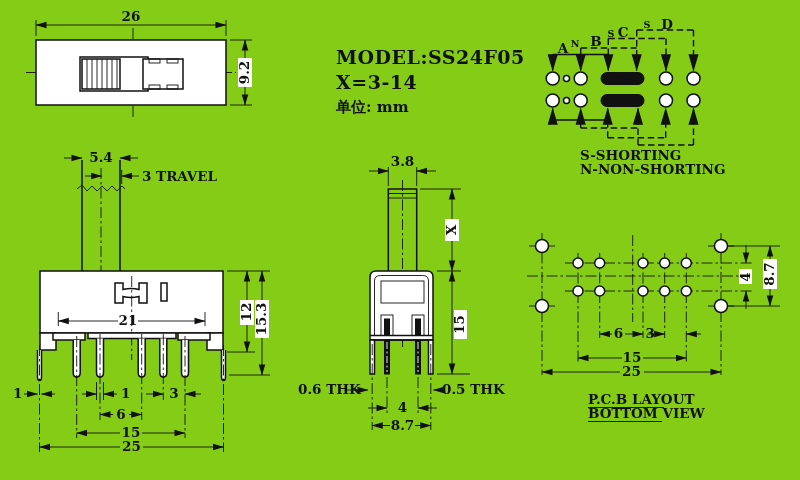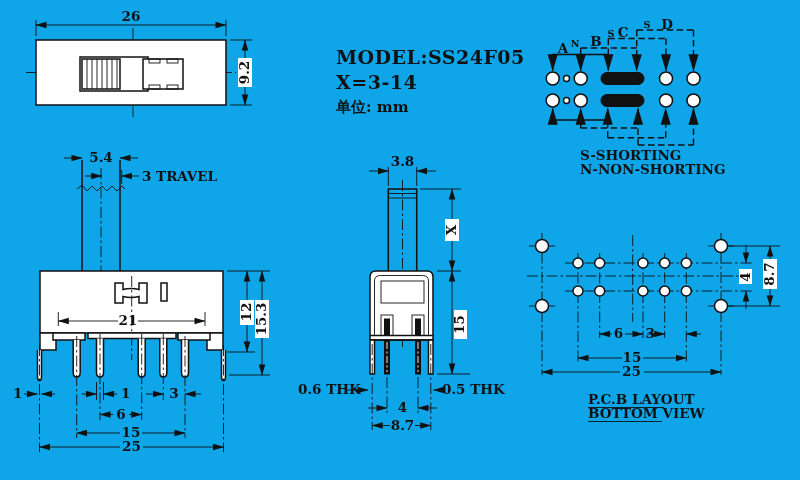--- a/index.html
+++ b/index.html
@@ -1,16 +1,16 @@
 <!DOCTYPE html>
 <html><head>
 <meta charset="utf-8">
 <style>
   html,body{margin:0;padding:0;background:#e8e8e8;}
-  .page{width:800px;height:480px;background:#0ea5e9;position:relative;overflow:hidden;}
+  .page{width:800px;height:480px;background:#84cc16;position:relative;overflow:hidden;}
   svg{display:block;}
   text{font-family:"DejaVu Serif","Liberation Serif",serif;font-weight:bold;fill:#111;}
   .d13{font-size:13.5px;}
   .d9{font-size:9.5px;}
   .t19{font-size:19px;letter-spacing:0.5px;}
   .t15{font-size:15px;}
   .ol{stroke:#111;stroke-width:1.5;fill:none;}
   .olf{stroke:#111;stroke-width:1.5;fill:#fff;}
   .thin{stroke:#111;stroke-width:0.9;fill:none;}
   .cl{stroke:#111;stroke-width:0.9;fill:none;stroke-dasharray:11 3 2.5 3;}

